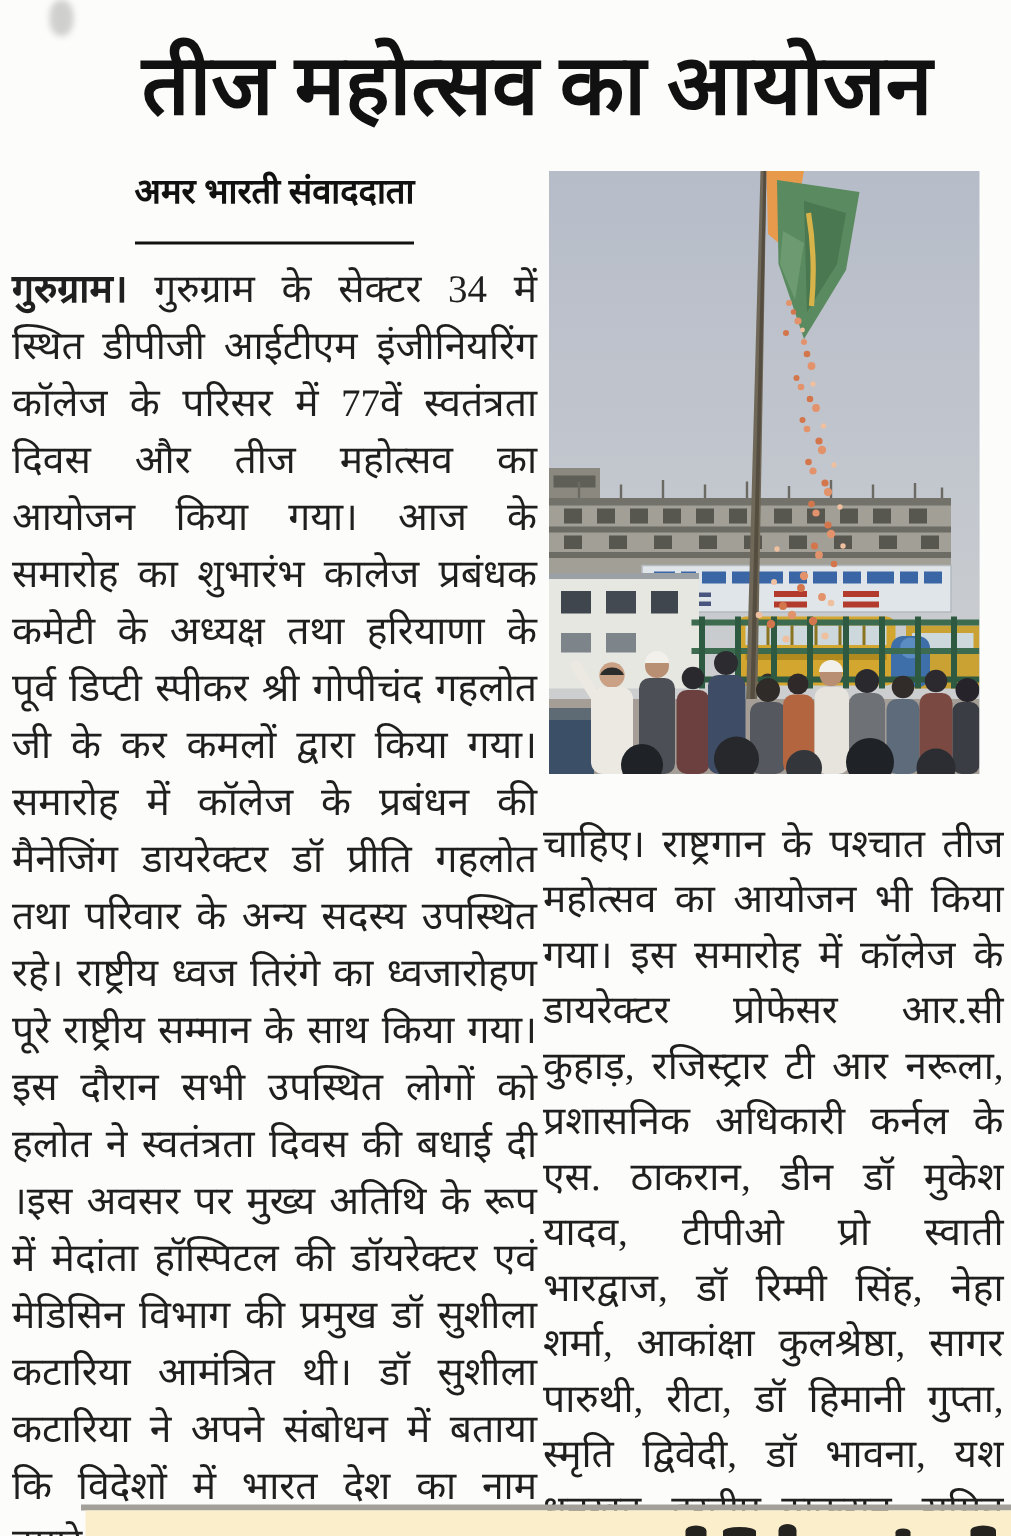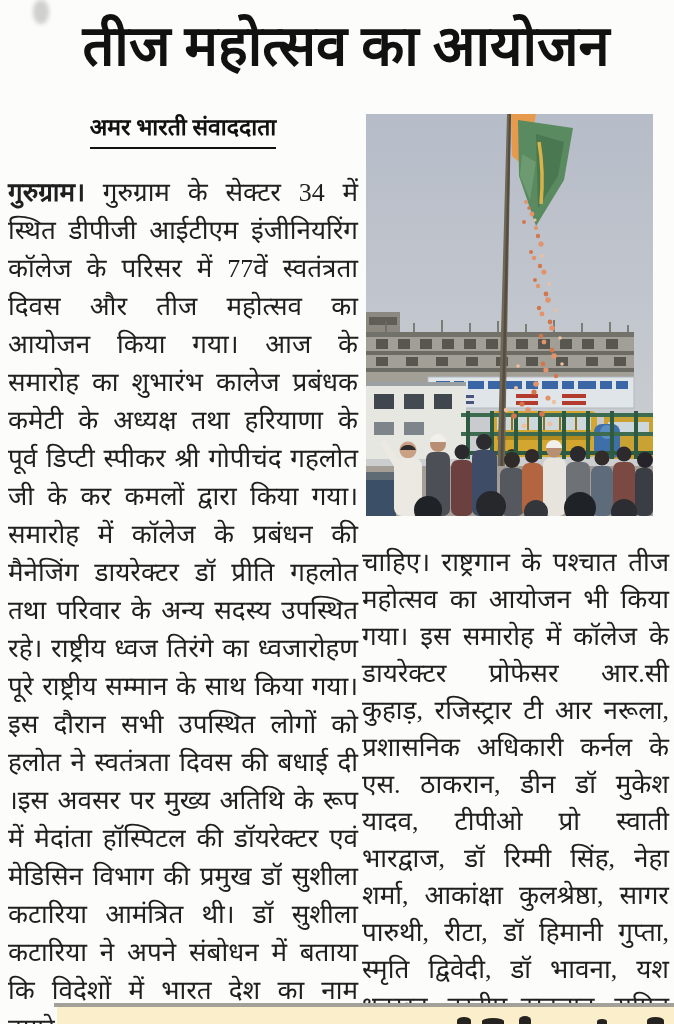--- a/index.html
+++ b/index.html
@@ -12,28 +12,28 @@
   body{
     width:674px;height:1024px;position:relative;overflow:hidden;
     background:var(--paper,#fcfcfa);
     font-family:"Liberation Serif","DejaVu Serif",serif;
     color:var(--ink,#1c1c1c);
   }
   .page{position:absolute;inset:0;}
   .smudge{position:absolute;left:33px;top:0;width:16px;height:24px;background:#9a9a9a;
     opacity:.45;border-radius:45%;filter:blur(2px);}
   .title{
-    position:absolute;top:14px;left:40px;width:612px;margin:0;
+    position:absolute;top:14px;left:40px;width:612px;margin:12px;
     text-align:center;font-size:56px;line-height:1.15;font-weight:800;
     letter-spacing:0px;color:#111;
   }
   .byline-wrap{position:absolute;top:110px;left:8px;width:350px;text-align:center;}
   .byline{
     display:inline-block;font-size:23px;font-weight:700;color:#111;
-    border-bottom:2.5px solid #111;padding-bottom:5px;
+    border-bottom:2.5px solid #111;padding-bottom:19px;
   }
   .col{
     position:absolute;text-align:justify;text-justify:inter-word;
     font-size:26px;line-height:38px;color:#1f1f1f;word-spacing:2px;
   }
   .col1{left:8px;top:148px;width:350px;height:860px;}
   .col2{left:362px;top:518px;width:307px;height:500px;line-height:37px;}
   .dateline{font-weight:800;font-family:Liberation Serif, serif;}
   .photo{
     position:absolute;left:366px;top:114px;width:287px;height:402px;

